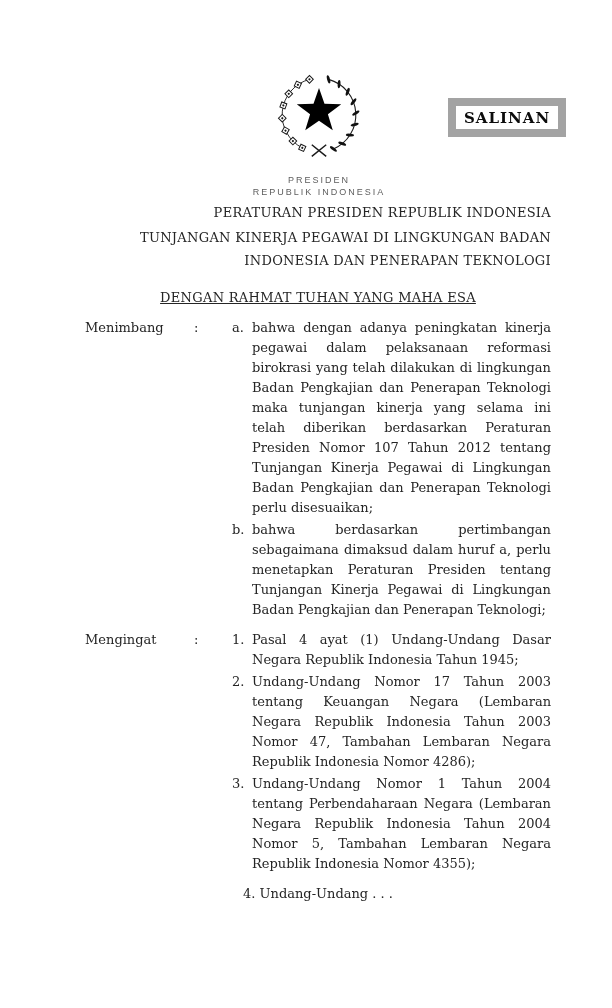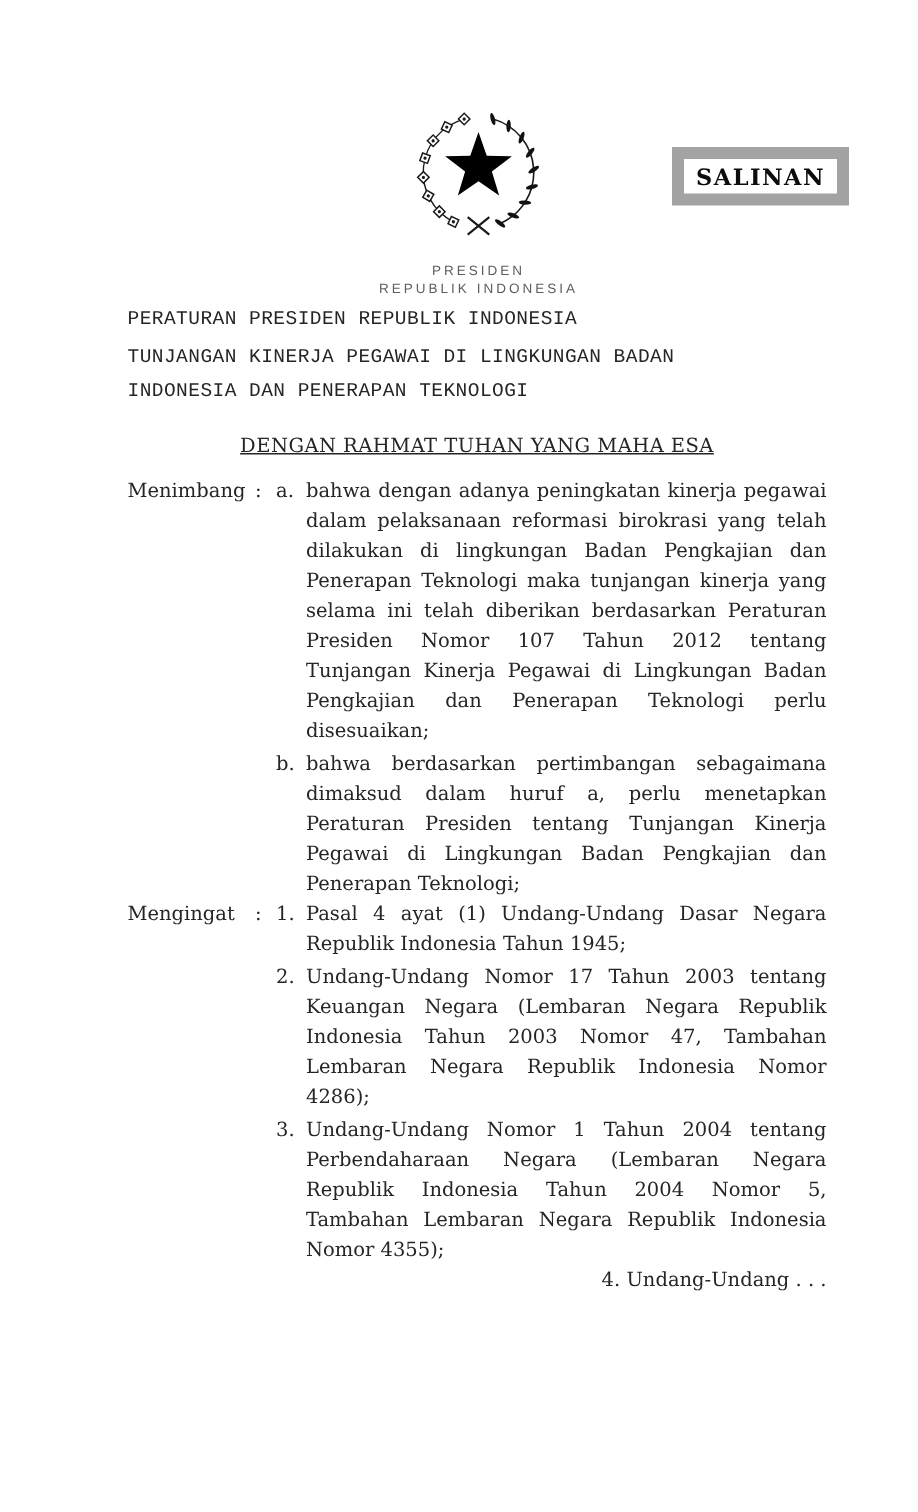--- a/index.html
+++ b/index.html
@@ -16,35 +16,35 @@
     font-size:15px; font-weight:bold; letter-spacing:1px; color:#0c0c0c;
     background:#fff;
   }
   .letterhead {
     position:absolute; left:169px; top:174px; width:300px;
     text-align:center; font-family:"Liberation Sans","DejaVu Sans",sans-serif;
     font-size:9px; line-height:12px; letter-spacing:2px; color:#5d5d5d;
   }
   
   .doc { position:absolute; left:85px; top:201px; width:466px; font-size:13px; }
-  .title-block { text-align:left; line-height:23px; letter-spacing:0.3px;font-family:Liberation Mono, monospace; }
+  .title-block { text-align:right; line-height:23px; letter-spacing:0.3px; }
   .title-block .t4 { margin-top:2px; }
   .invocation { margin-top:14px; text-align:center; line-height:23px; letter-spacing:0.3px;text-decoration:underline; }
   .authority  { margin-top:11px; text-align:center; line-height:23px; letter-spacing:0.3px; }
   .clauses { margin-top:9px; }
-  .clause { display:flex; line-height:20px; }
-  .clause + .clause { margin-top:0; }
+  .clause { display:flex; line-height:20px;gap:24px; }
+  .clause + .clause { margin-top:10px; }
   .clause-label { width:85px; flex:0 0 85px; }
   .clause-colon { width:14px; flex:0 0 14px; }
   .clause-items { flex:1 1 auto; }
   .item { display:flex; }
   .item + .item { margin-top:2px; }
   .item-marker { width:20px; flex:0 0 20px; }
   .item-text { flex:1 1 auto; text-align:justify; }
-  .catchword { margin-top:0; text-align:right; line-height:20px; }
+  .catchword { margin-top:10px; text-align:center; line-height:20px; }
 </style>
 </head>
 <body>
 
 <div class="page">
 
   <svg class="emblem" viewBox="0 0 100 100" aria-hidden="true">
     <g>
       <path d="M39.4,10.4 A41,41 0 0 0 31.4,86.5" fill="none" stroke="#1a1a1a" stroke-width="1"></path>
       <path d="M60.6,10.4 A41,41 0 0 1 66,87.7" fill="none" stroke="#1a1a1a" stroke-width="1.2"></path>

